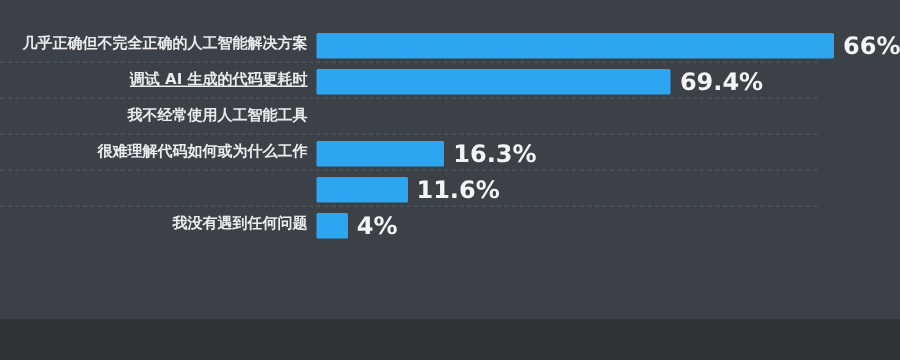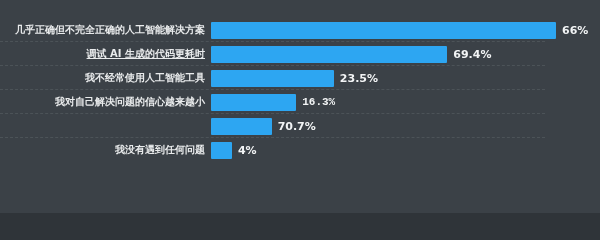--- a/index.html
+++ b/index.html
@@ -66,21 +66,21 @@
     display: flex;
     align-items: center;
   }
   .bar-fill {
     height: 17px;
     background: #2da6f2;
     border-radius: 1px;
     flex: 0 0 auto;
   }
   .bar-value {
-    font-size: 11px;
+    font-size: 16px;
     font-weight: bold;
     color: #f2f4f5;
     margin-left: 6px;
     white-space: nowrap;
     line-height: 17px;
   }
 </style>
 </head>
 <body>
 
@@ -99,39 +99,35 @@
     <div class="bar-row" style="--sep: #4c5358;">
       <span class="row-label" style="color: rgb(233, 235, 236); text-decoration: underline;">调试 AI 生成的代码更耗时</span>
       <div class="bar-track">
         <div class="bar-fill" style="width: 236.273px; background: rgb(45, 166, 242);"></div>
         <span class="bar-value" style="color: rgb(242, 244, 245);">69.4%</span>
       </div>
     </div>
 
     <div class="bar-row" style="--sep: #4c5358;">
       <span class="row-label" style="color: rgb(233, 235, 236);">我不经常使用人工智能工具</span>
-      <div class="bar-track">
-        <div class="bar-fill" style="width: 122.841px; background: rgb(45, 166, 242);"></div>
-        <span class="bar-value" style="color: rgb(242, 244, 245);">23.5%</span>
-      </div>
     </div>
 
 
     <div class="bar-row" style="--sep: #4c5358;">
-      <span class="row-label" style="color: rgb(233, 235, 236);">我对自己解决问题的信心越来越小</span>
+      <span class="row-label" style="color: rgb(233, 235, 236);">很难理解代码如何或为什么工作</span>
       <div class="bar-track">
         <div class="bar-fill" style="width: 85.2045px; background: rgb(45, 166, 242);"></div>
-        <span class="bar-value" style="color: rgb(242, 244, 245); font-family: Liberation Mono, monospace;">16.3%</span>
+        <span class="bar-value" style="color: rgb(242, 244, 245);">16.3%</span>
       </div>
     </div>
 
     <div class="bar-row" style="--sep: #4c5358;">
       <div class="bar-track">
         <div class="bar-fill" style="width: 60.6364px; background: rgb(45, 166, 242);"></div>
-        <span class="bar-value" style="color: rgb(242, 244, 245);">70.7%</span>
+        <span class="bar-value" style="color: rgb(242, 244, 245);">11.6%</span>
       </div>
     </div>
 
     <div class="bar-row last-row" style="--sep: #4c5358;">
       <span class="row-label" style="color: rgb(233, 235, 236);">我没有遇到任何问题</span>
       <div class="bar-track">
         <div class="bar-fill" style="width: 20.9091px; background: rgb(45, 166, 242);"></div>
         <span class="bar-value" style="color: rgb(242, 244, 245);">4%</span>
       </div>
     </div>

